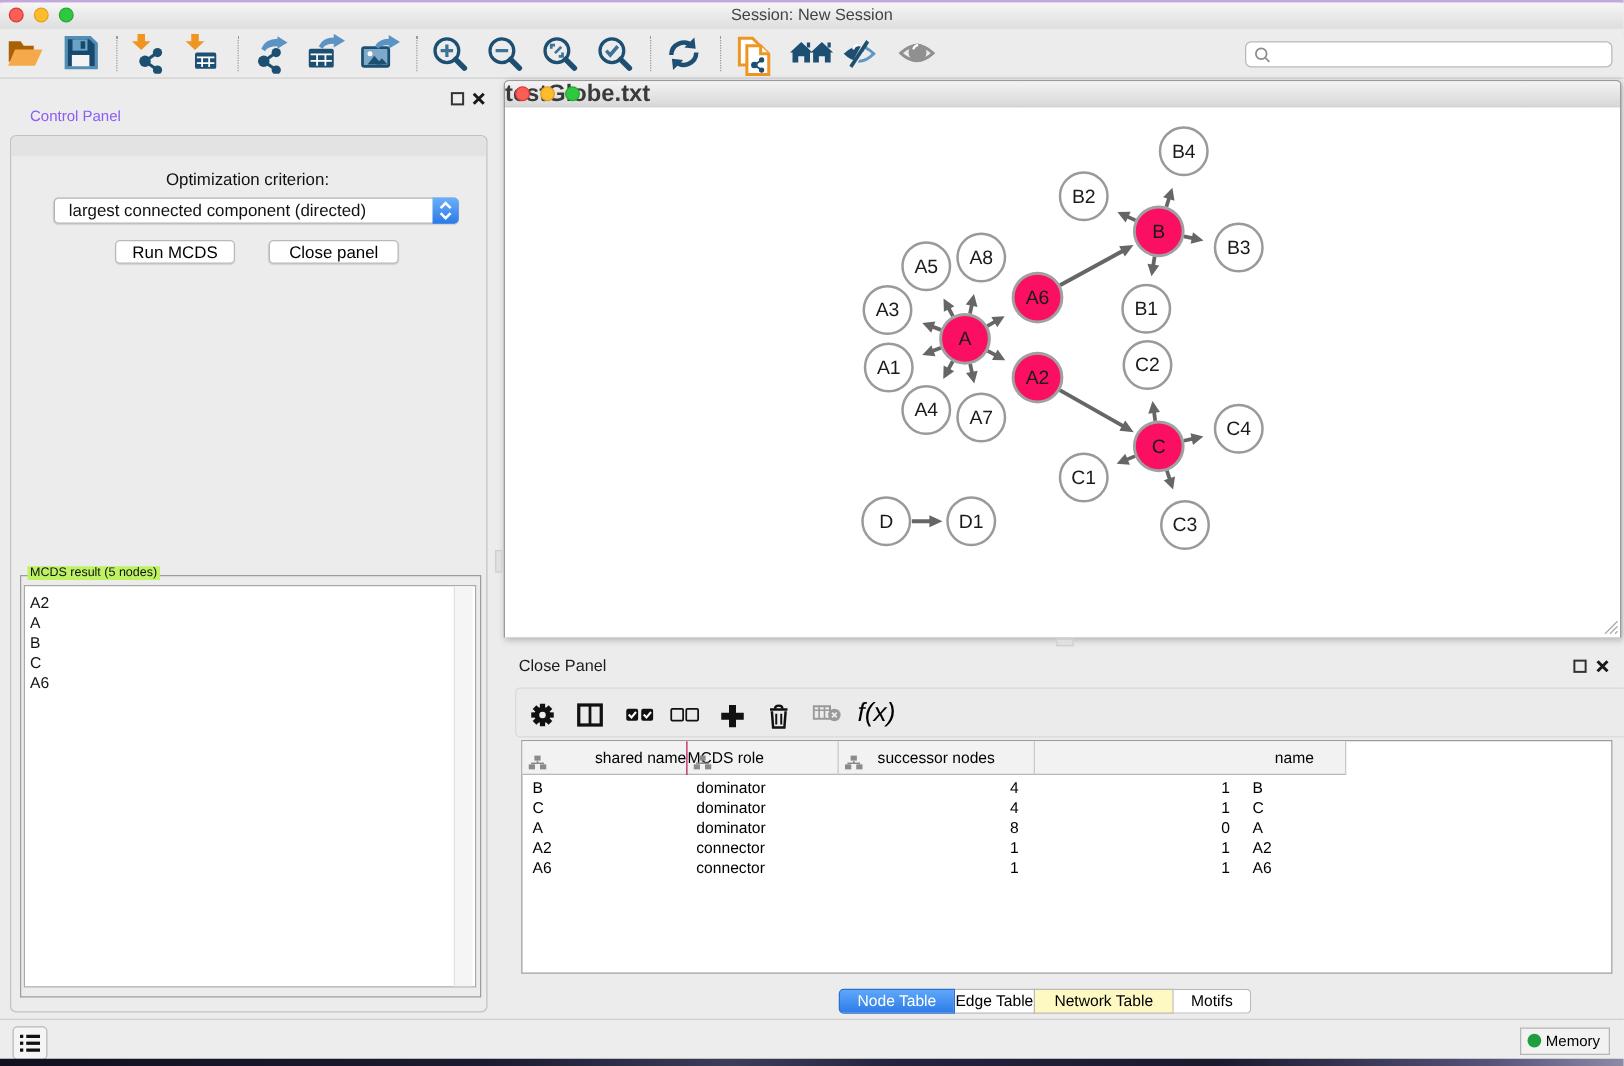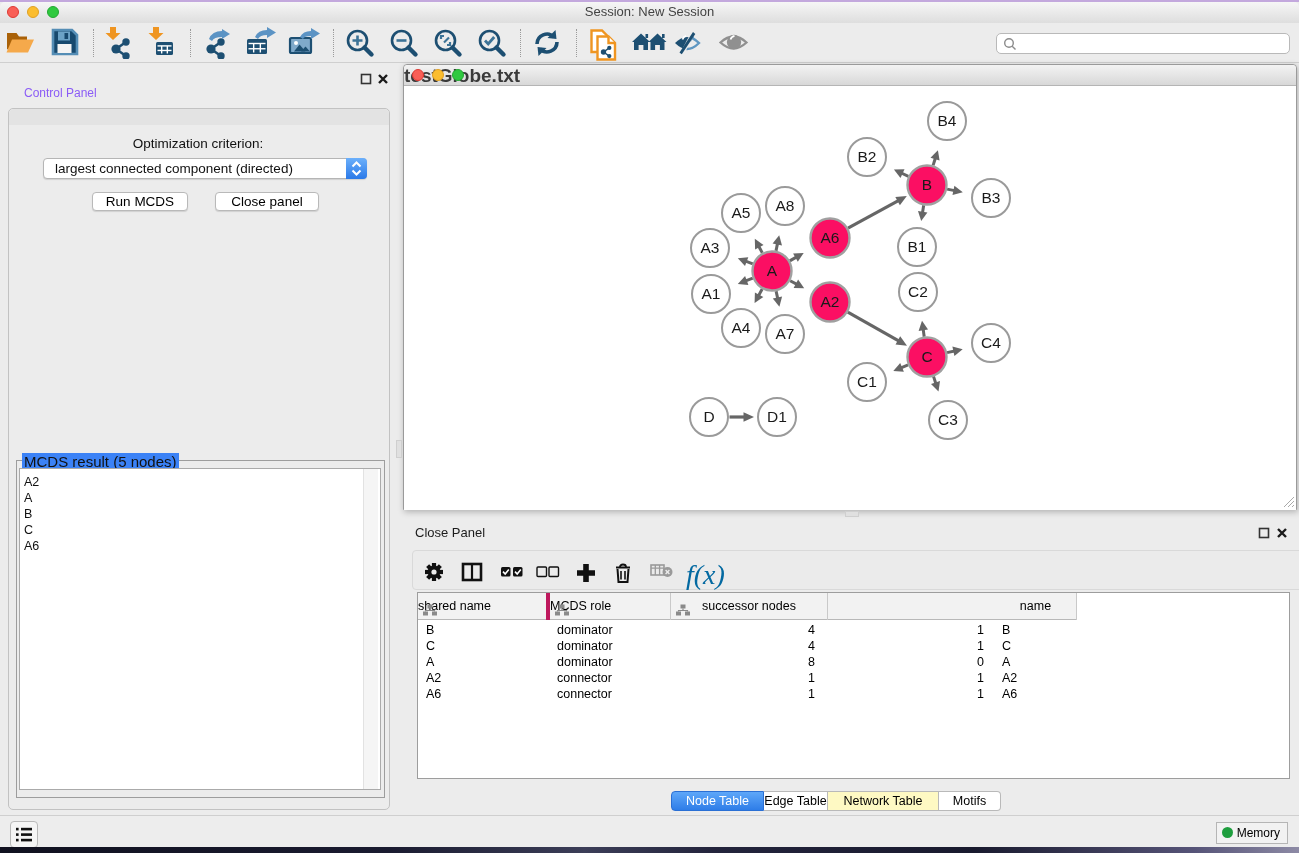--- a/index.html
+++ b/index.html
@@ -173,21 +173,21 @@
           <path d="M6.5 8.5 L10.5 4.5 L14.5 8.5" fill="none" stroke="#fff" stroke-width="2"></path>
           <path d="M6.5 12.5 L10.5 16.5 L14.5 12.5" fill="none" stroke="#fff" stroke-width="2"></path>
         </svg>
    </div>
  </div>
 
  <div style="position:absolute;left:92px;top:128px;width:96px;height:19px;background:#fff;border:1px solid #b9b9b9;border-radius:4px;text-align:center;font-size:13.5px;line-height:18px;box-shadow:0 1px 1px rgba(0,0,0,0.12)">Run MCDS</div>
  <div style="position:absolute;left:215px;top:128px;width:104px;height:19px;background:#fff;border:1px solid #b9b9b9;border-radius:4px;text-align:center;font-size:13.5px;line-height:18px;box-shadow:0 1px 1px rgba(0,0,0,0.12)">Close panel</div>
 
  <div style="position:absolute;left:16px;top:396px;width:369px;height:338px;border:1px solid #9d9d9d">
-   <div style="position:absolute;left:5px;top:-8px;background:#3b82f6;padding:0 2px;font-size:15px;color:#111">MCDS result (5 nodes)</div>
+   <div style="position:absolute;left:5px;top:-8px;background:#bef264;padding:0 2px;font-size:10px;color:#111">MCDS result (5 nodes)</div>
    <div style="position:absolute;left:2px;top:7px;width:362px;height:322px;background:#fff;border:1px solid #aaa">
      <div style="position:absolute;left:4px;top:5px;font-size:12.5px;line-height:16px;color:#111">A2<br>A<br>B<br>C<br>A6</div>
      <div style="position:absolute;right:2px;top:0;width:15px;height:100%;background:#f5f5f5;border-left:1px solid #e2e2e2"></div>
    </div>
  </div>
 </div>
 <div class="abs" style="left:403px;top:64px;width:894px;height:446px;background:#fff;border:1px solid #9a9a9a;border-radius:4px 4px 0 0;box-shadow:1px 2px 6px rgba(0,0,0,0.25)">
  <div style="position:absolute;left:0;top:0;width:100%;height:21px;background:linear-gradient(#f3f3f3,#d8d8d8);border-bottom:1px solid #b5b5b5;border-radius:4px 4px 0 0">
   <div class="traffic" style="left:8px;top:4px;background:#f95f57;border:1px solid #de3a34"></div>
   <div class="traffic" style="left:28px;top:4px;background:#fbbd2e;border:1px solid #e0a023"></div>
@@ -327,25 +327,25 @@
           <path d="M7 5 q0 -2.5 3 -2.5 q3 0 3 2.5" fill="none" stroke="#111" stroke-width="1.8"></path>
           <path d="M4.5 7 l1 13 h9 l1 -13" fill="none" stroke="#111" stroke-width="2"></path>
           <path d="M8 9 v8.5 M12 9 v8.5" stroke="#111" stroke-width="1.6"></path>
         </svg></div>
       <div class="tpi" style="left:237px"><svg width="24" height="16" viewBox="0 0 24 16">
           <rect x="1" y="3" width="13" height="10" fill="none" stroke="#9a9a9a" stroke-width="1.6"></rect>
           <path d="M1 6.2 h13 M5.3 3 v10 M9.6 3 v10" stroke="#9a9a9a" stroke-width="1.3"></path>
           <circle cx="17.5" cy="10" r="5" fill="#9a9a9a"></circle>
           <path d="M15.6 8.1 l3.8 3.8 M19.4 8.1 l-3.8 3.8" stroke="#ededed" stroke-width="1.4"></path>
         </svg></div>
-      <div style="position:absolute;left:273px;top:8px;font-family:Liberation Serif, serif;font-style:italic;font-size:28px;color:#0369a1">f(x)</div>
+      <div style="position:absolute;left:273px;top:8px;font-family:Liberation Sans, sans-serif;font-style:italic;font-size:21px;color:#000000">f(x)</div>
     </div>
  <div style="position:absolute;left:14px;top:72px;width:873px;height:187px;background:#fff;border:1px solid #9d9d9d">
    <div style="position:absolute;left:0;top:0;width:659px;height:27px;background:#f2f2f2;border-bottom:1px solid #b8b8b8;font-size:12.5px">
-        <div style="position:absolute;left:0px;top:0;width:132px;height:27px;border-right:4px solid #be185d;text-align:left;line-height:26px"><span style="position:absolute;left:4px;top:7px"><svg width="16" height="14" viewBox="0 0 16 14">
+        <div style="position:absolute;left:0px;top:0;width:132px;height:27px;border-right:1px solid #be185d;text-align:right;line-height:26px"><span style="position:absolute;left:4px;top:7px"><svg width="16" height="14" viewBox="0 0 16 14">
               <rect x="5.5" y="1.5" width="5" height="4" fill="#8a8a8a"></rect>
               <rect x="1" y="8.5" width="5" height="4" fill="#8a8a8a"></rect>
               <rect x="10" y="8.5" width="5" height="4" fill="#8a8a8a"></rect>
               <path d="M8 5.5 v2 M3.5 8.5 v-1 h9 v1" fill="none" stroke="#8a8a8a" stroke-width="1.2"></path>
             </svg></span>shared name</div>
         <div style="position:absolute;left:132px;top:0;width:121px;height:27px;border-right:1px solid #c9c9c9;line-height:26px"><span style="position:absolute;left:4px;top:7px"><svg width="16" height="14" viewBox="0 0 16 14">
               <rect x="5.5" y="1.5" width="5" height="4" fill="#8a8a8a"></rect>
               <rect x="1" y="8.5" width="5" height="4" fill="#8a8a8a"></rect>
               <rect x="10" y="8.5" width="5" height="4" fill="#8a8a8a"></rect>
               <path d="M8 5.5 v2 M3.5 8.5 v-1 h9 v1" fill="none" stroke="#8a8a8a" stroke-width="1.2"></path>

